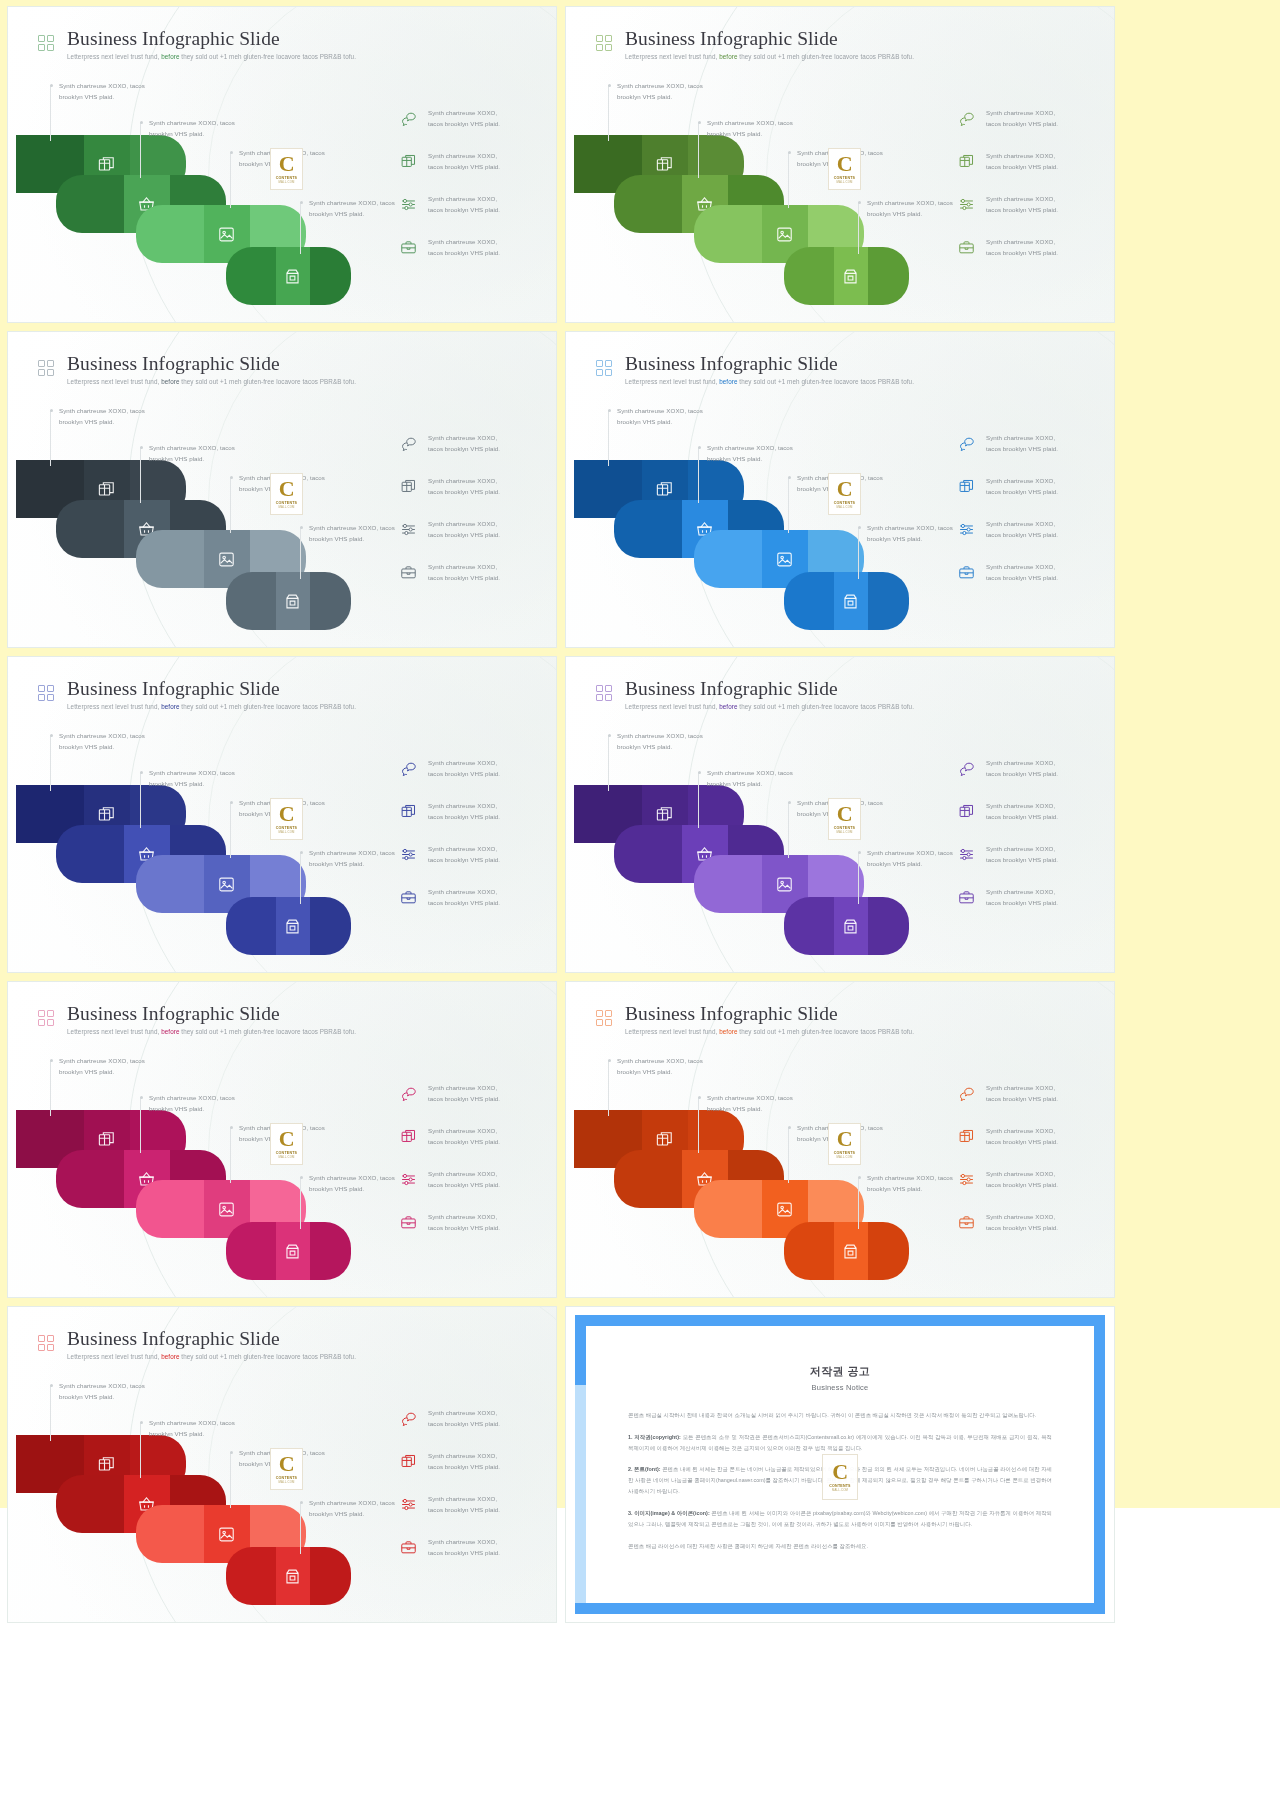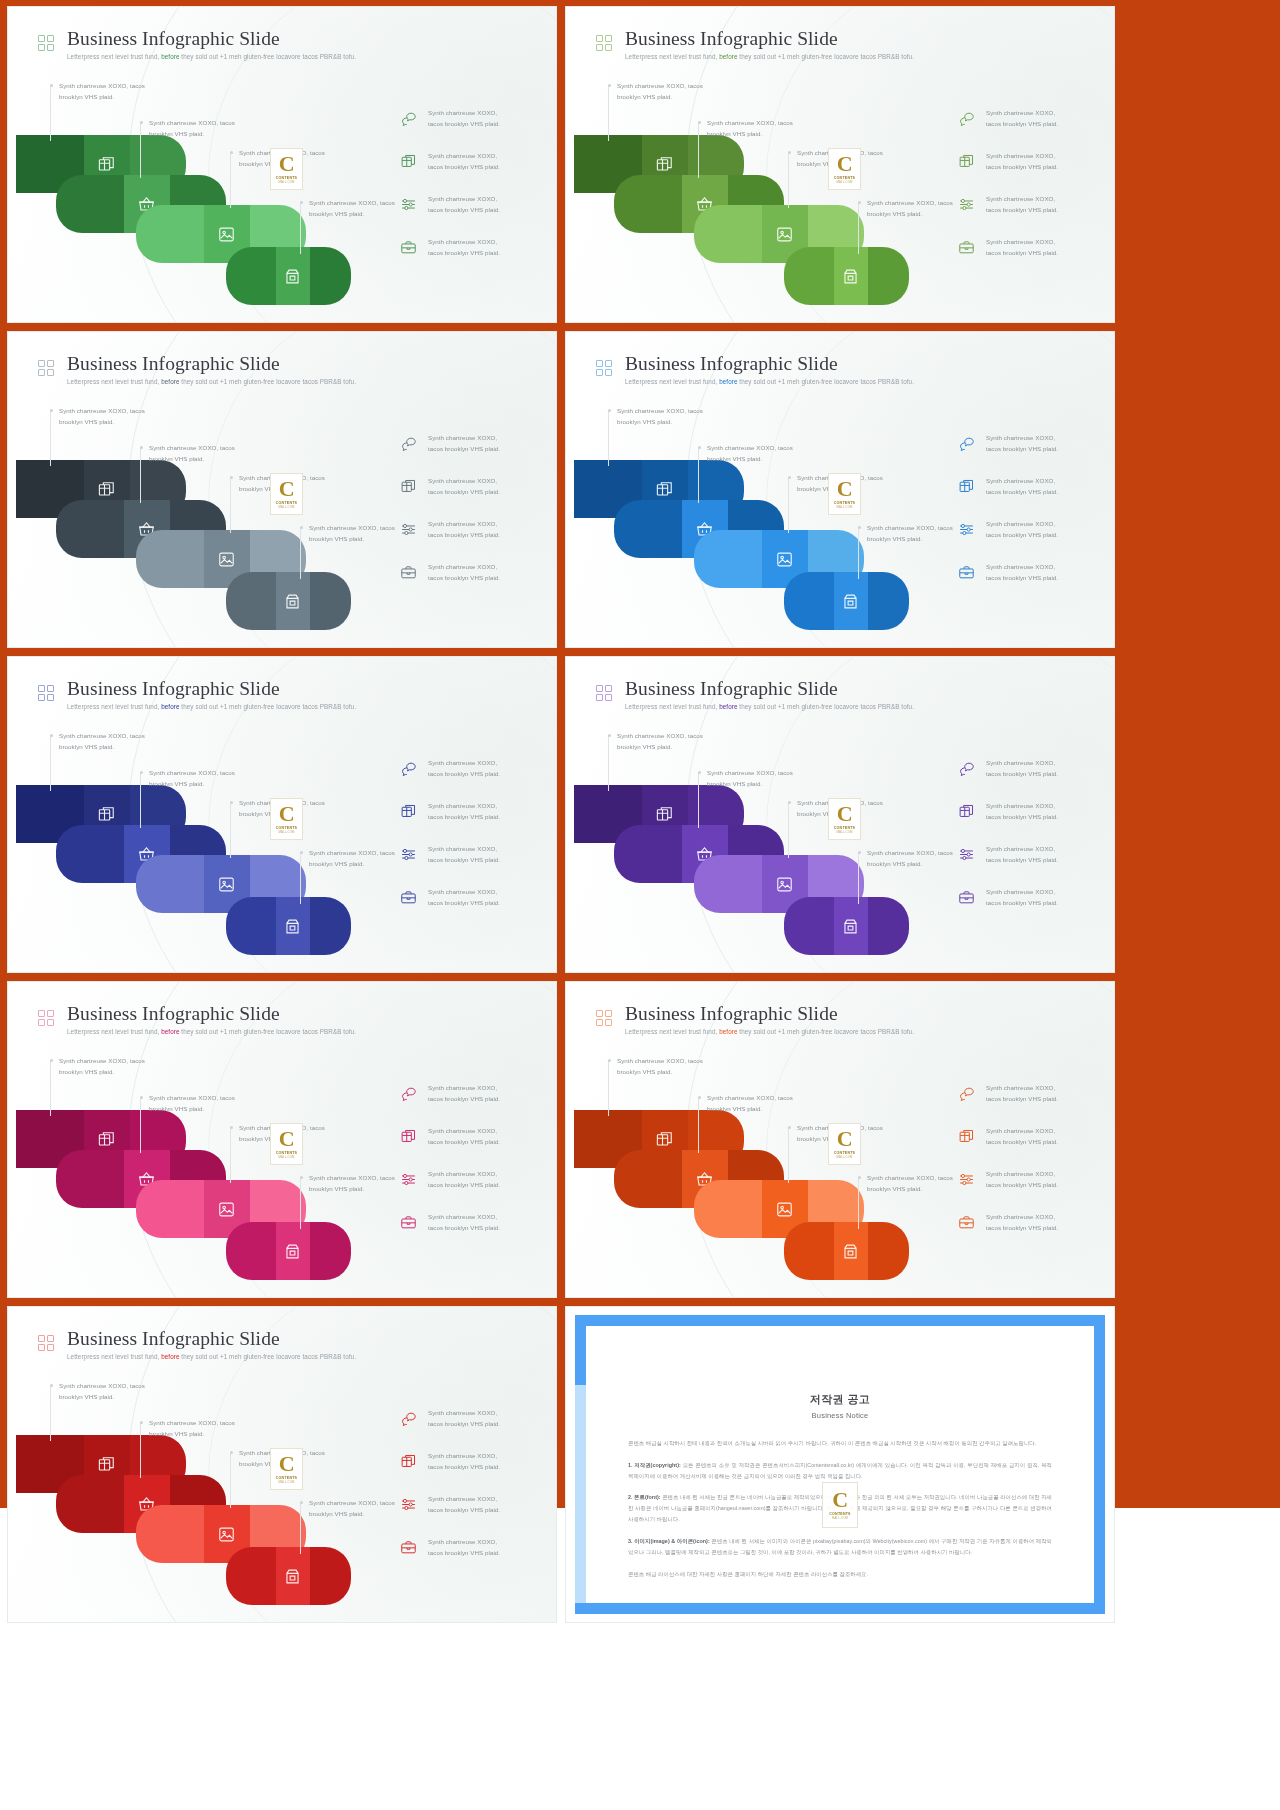--- a/index.html
+++ b/index.html
@@ -7,21 +7,21 @@
     width: 1280px;
     height: 1810px;
     background: #ffffff;
     font-family: "Liberation Sans", sans-serif;
     overflow: hidden;
   }
   .page {
     position: relative;
     width: 1280px;
     height: 1508px;
-    background: #c2410c;
+    background: #fef9c3;
     padding: 6px 0 0 6px;
   }
   .grid {
     display: grid;
     grid-template-columns: 550px 550px;
     grid-auto-rows: 317px;
     column-gap: 8px;
     row-gap: 8px;
     margin-left: 1px;
   }
@@ -236,21 +236,20 @@
   .cp-border-left-a { position:absolute; left:0; top:0; width:11px; height:70px; background:#4da2f5; }
   .cp-border-left-b { position:absolute; left:0; top:70px; width:11px; bottom:0; background:#bddffb; }
   .cp-border-right  { position:absolute; right:0; top:0; width:11px; bottom:0; background:#4da2f5; }
   .cp-border-bottom { position:absolute; left:0; bottom:0; right:0; height:11px; background:#4da2f5; }
 
   .cp-inner {
     position: absolute;
     left: 11px; top: 11px; right: 11px; bottom: 11px;
     background: #ffffff;
     padding: 38px 42px 16px 42px;
-    margin-top: 28px;
   }
   .cp-title-ko {
     text-align: center;
     font-size: 11px;
     color: #4a4a52;
     font-weight: bold;
     letter-spacing: 0.4px;
   }
   .cp-title-en {
     text-align: center;

